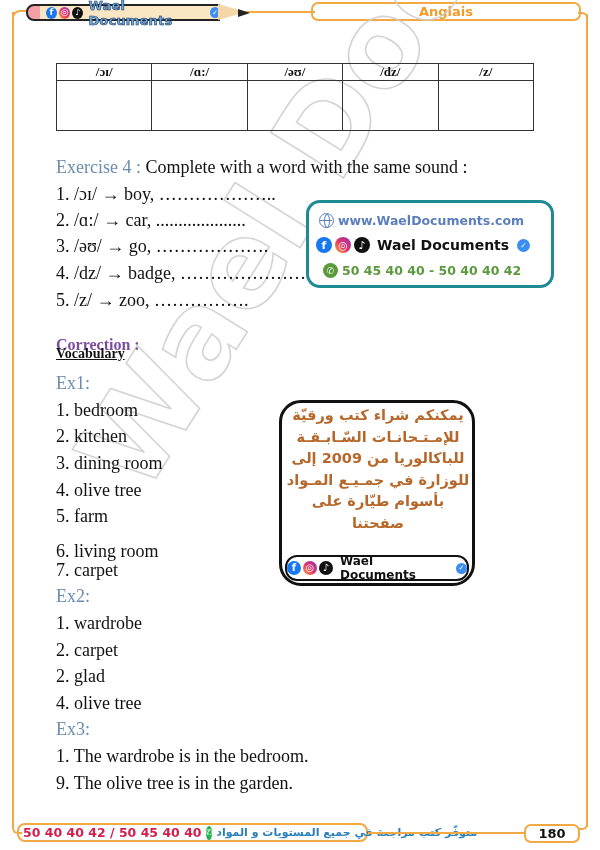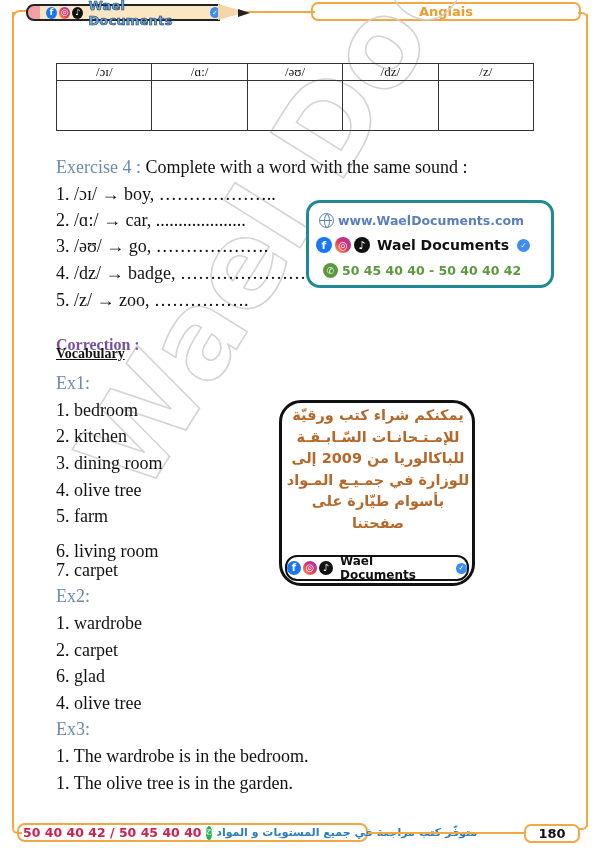--- a/index.html
+++ b/index.html
@@ -28,21 +28,21 @@
     .soc-tt { background: #111; font-size: 8px; }
     .verified { display: inline-flex; align-items: center; justify-content: center; width: 11px; height: 11px; border-radius: 50%; background: #3b8df2; color: #fff; font-size: 7px; font-family: "DejaVu Sans", sans-serif; margin-left: 3px; }
 
     
     .subject-box { position: absolute; left: 311px; top: 2px; width: 270px; height: 19px; border: 2px solid #f2a843; border-radius: 7px; display: flex; align-items: center; justify-content: center; }
     .subject-text { font-family: "DejaVu Sans", sans-serif; font-weight: bold; font-size: 13px; color: #f29c2c; }
 
     
     .sound-table { position: absolute; left: 56px; top: 63px; width: 478px; border-collapse: collapse; }
     .sound-table th, .sound-table td { border: 1.2px solid #333; width: 20%; }
-    .sound-table th { height: 17px; font-weight: normal; font-size: 13px; text-align: center; line-height: 14px; }
+    .sound-table th { height: 17px; font-weight: bold; font-size: 13px; text-align: center; line-height: 14px; }
     .sound-table td { height: 50px; }
 
     .content { position: absolute; left: 56px; top: 0; width: 500px; }
     .line { position: absolute; left: 0; font-size: 18px; white-space: nowrap; }
     .ex-label { color: #6b8cae; }
     .correction { font-weight: bold; font-size: 16px; color: #7a4fa0; }
     .vocab { font-weight: bold; font-size: 14px; text-decoration: underline; }
 
     
     .contact-box { position: absolute; left: 306px; top: 200px; width: 248px; height: 88px; border: 3px solid #1e8a92; border-radius: 14px; background: #fff; }
@@ -146,26 +146,26 @@
   <div class="line" style="top:426px;">2. kitchen</div>
   <div class="line" style="top:453px;">3. dining room</div>
   <div class="line" style="top:480px;">4. olive tree</div>
   <div class="line" style="top:506px;">5. farm</div>
   <div class="line" style="top:541px;">6. living room</div>
   <div class="line" style="top:560px;">7. carpet</div>
 
   <div class="line ex-label" style="top:586px;">Ex2:</div>
   <div class="line" style="top:613px;">1. wardrobe</div>
   <div class="line" style="top:640px;">2. carpet</div>
-  <div class="line" style="top:666px;">6. glad</div>
+  <div class="line" style="top:666px;">2. glad</div>
   <div class="line" style="top:693px;">4. olive tree</div>
 
   <div class="line ex-label" style="top:719px;">Ex3:</div>
   <div class="line" style="top:746px;">1. The wardrobe is in the bedroom.</div>
-  <div class="line" style="top:773px;">1. The olive tree is in the garden.</div>
+  <div class="line" style="top:773px;">9. The olive tree is in the garden.</div>
 </div>
 
 <div class="contact-box">
   <div class="contact-web">
     <span class="globe"></span>
     <span>www.WaelDocuments.com</span>
   </div>
   <div class="contact-name">
     <span class="soc soc-fb">f</span>
     <span class="soc soc-ig">◎</span>

